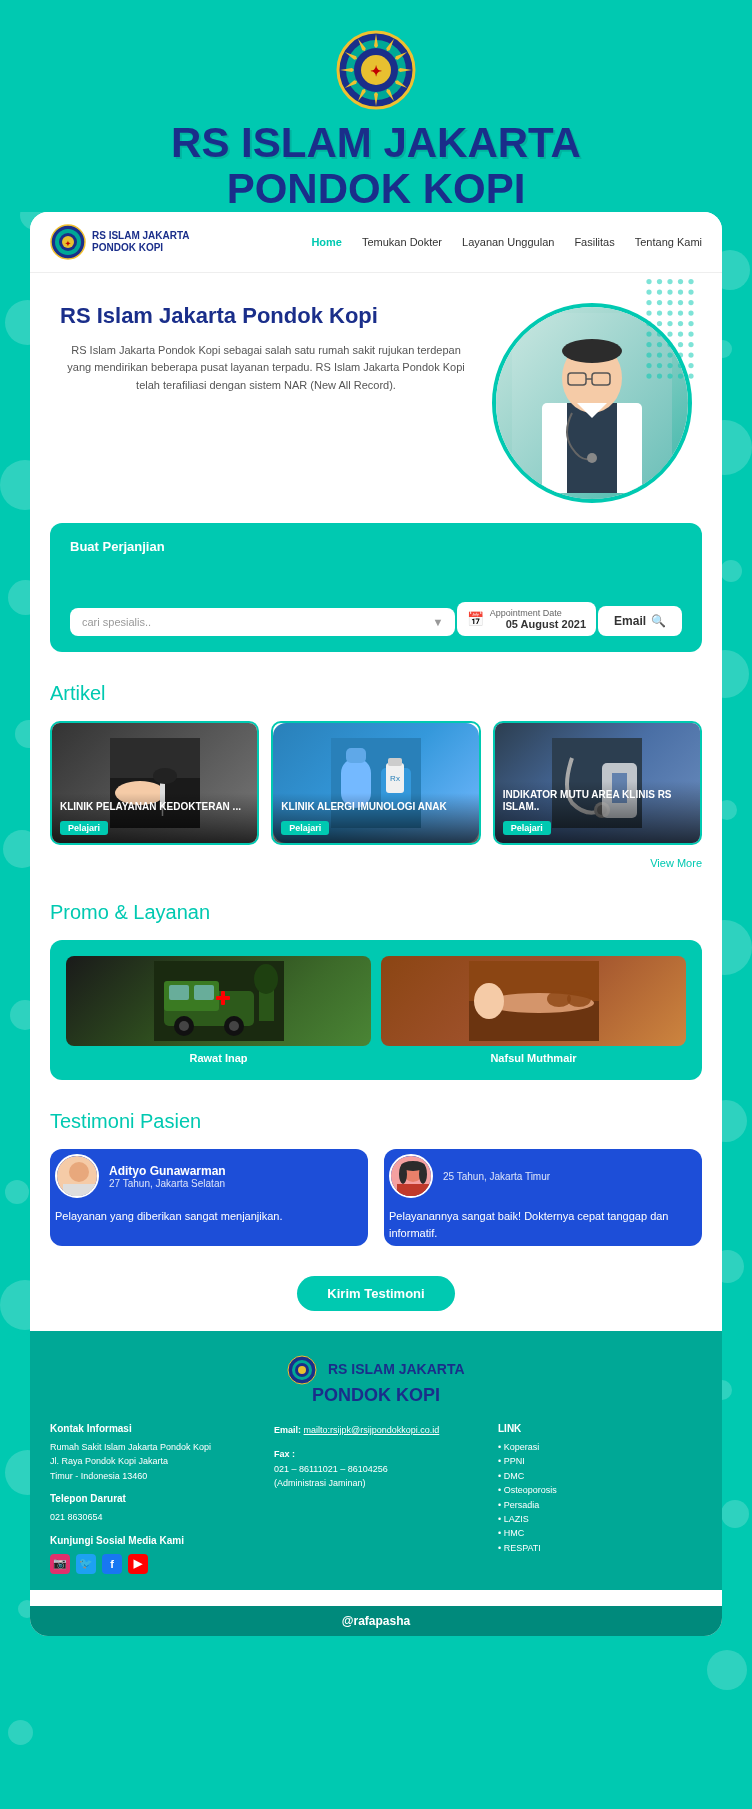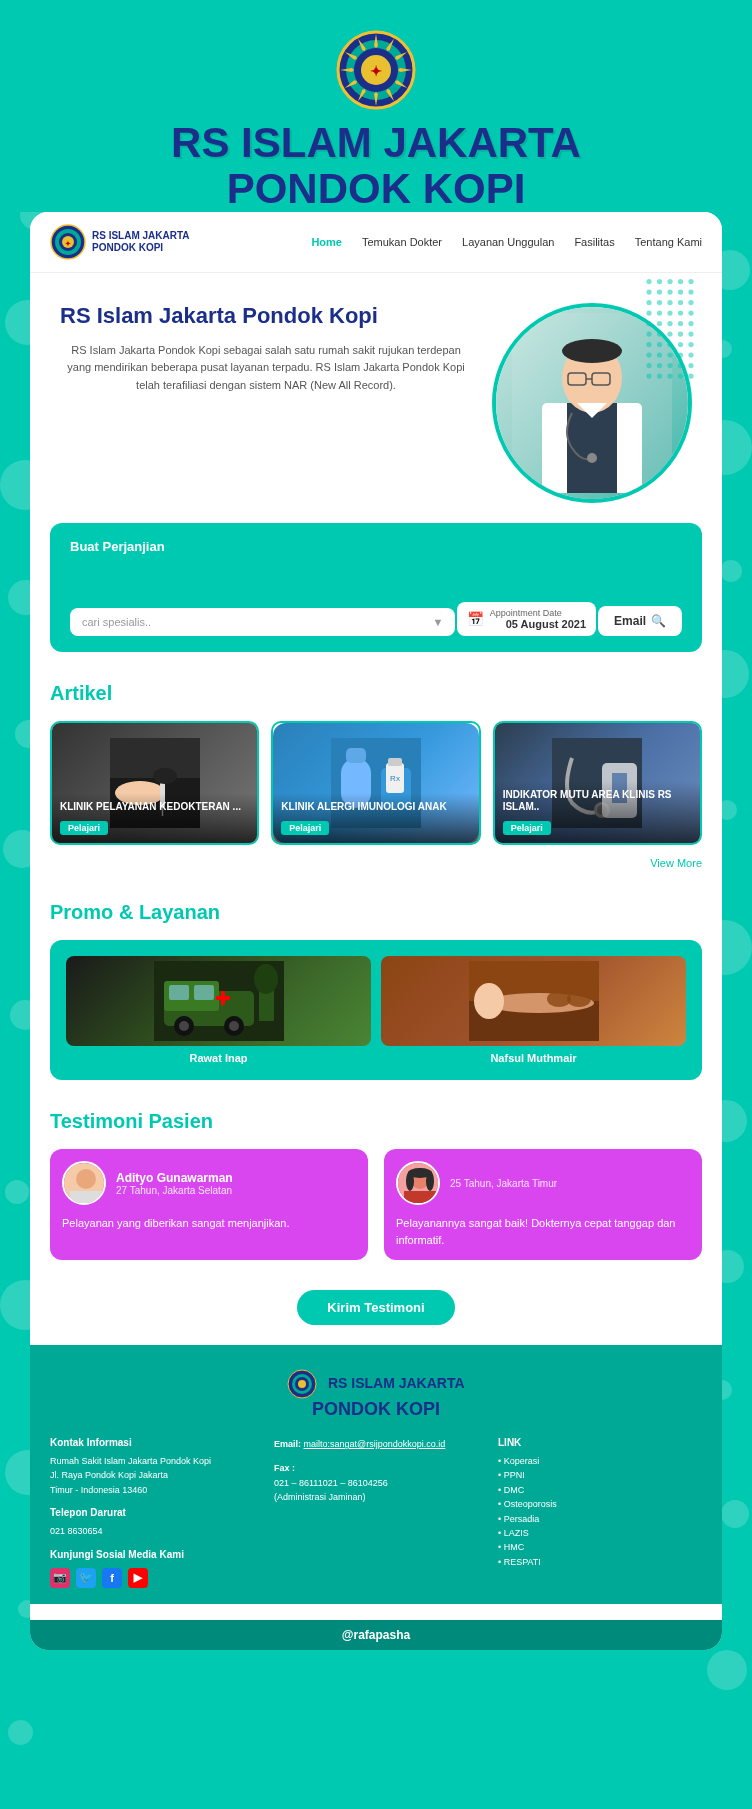--- a/index.html
+++ b/index.html
@@ -191,21 +191,21 @@
       color: #333;
       cursor: pointer;
       display: flex;
       align-items: center;
       gap: 5px;
     }
 
     
     .section-title {
       font-size: 20px;
-      font-weight: 700;
+      font-weight: 400;
       color: #00c9b1;
       margin-bottom: 16px;
     }
 
     
     .artikel-section {
       padding: 10px 20px 20px;
     }
     .artikel-grid {
       display: flex;
@@ -293,23 +293,23 @@
     
     .testimoni-section {
       padding: 10px 20px 20px;
     }
     .testimoni-grid {
       display: flex;
       gap: 16px;
     }
     .testimoni-card {
       flex: 1;
-      background: #d946ef;
+      background: #1d4ed8;
       border-radius: 12px;
-      padding: 12px;
+      padding: 5px;
       position: relative;
     }
     .testimoni-header {
       display: flex;
       gap: 10px;
       align-items: center;
       margin-bottom: 10px;
     }
     .testimoni-avatar {
       width: 44px;
@@ -844,21 +844,21 @@
           <div class="social-icon" style="background:#e1306c;">📷</div>
           <div class="social-icon" style="background:#1da1f2;">🐦</div>
           <div class="social-icon" style="background:#1877f2;">f</div>
           <div class="social-icon" style="background:#ff0000;">▶</div>
         </div>
       </div>
 
       <div class="footer-col">
         <p>
           <strong>Email:</strong>
-          <span style="color:#fff;text-decoration:underline;">mailto:sangat@rsijpondokkopi.co.id</span>
+          <span style="color:#fff;text-decoration:underline;">mailto:rsijpk@rsijpondokkopi.co.id</span>
         </p>
         <br>
         <p><strong>Fax :</strong></p>
         <p>021 – 86111021 – 86104256<br>(Administrasi Jaminan)</p>
       </div>
 
       <div class="footer-col">
         <div class="footer-col-title">LINK</div>
         <p>• Koperasi</p>
         <p>• PPNI</p>

